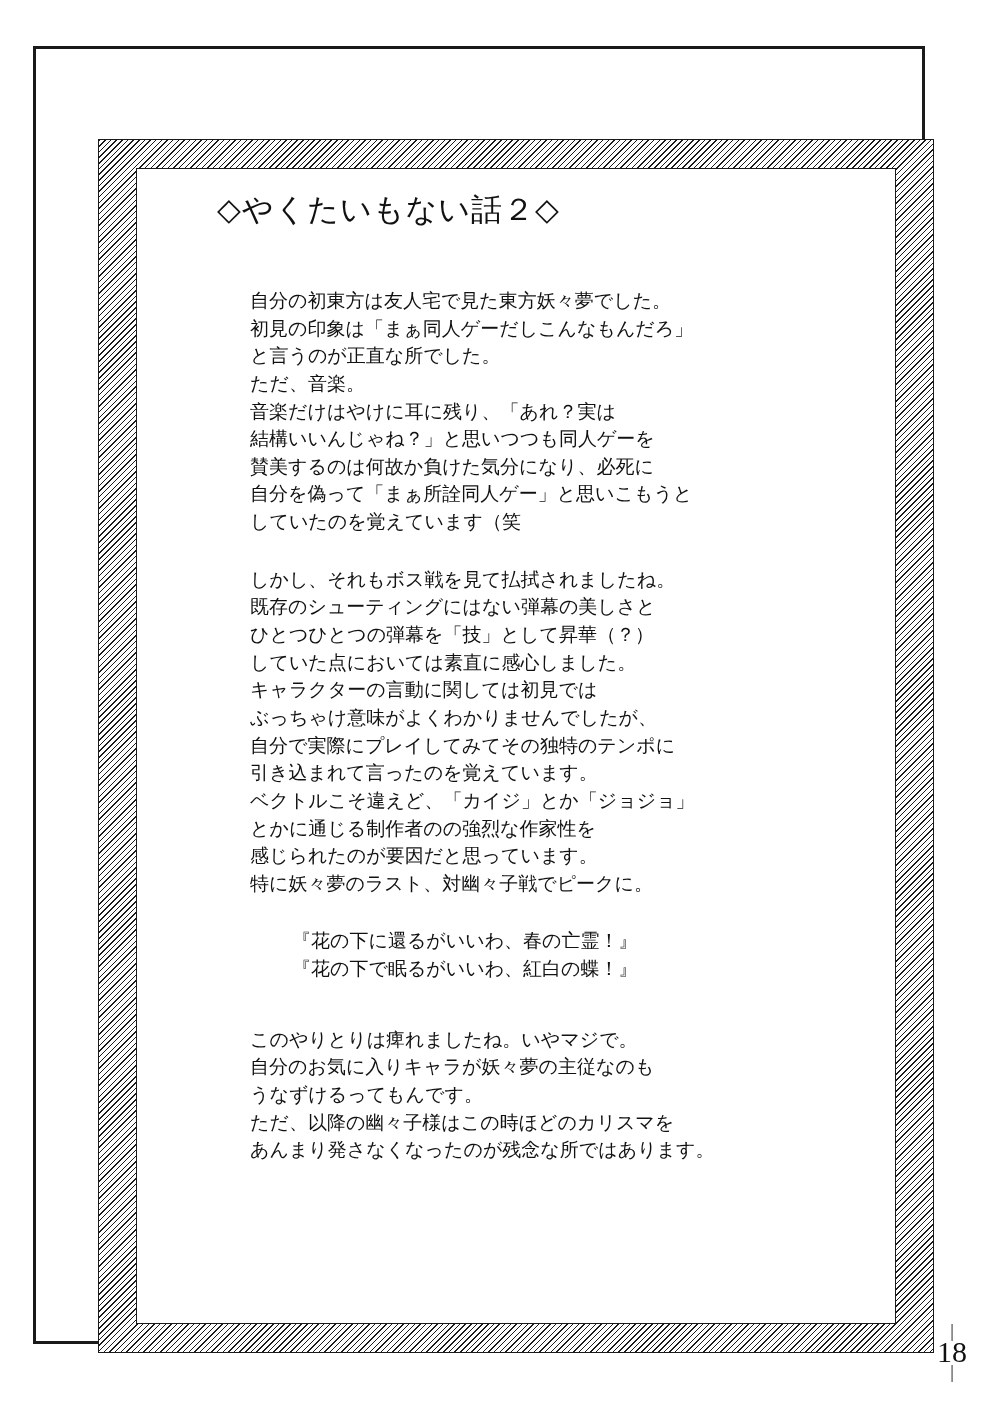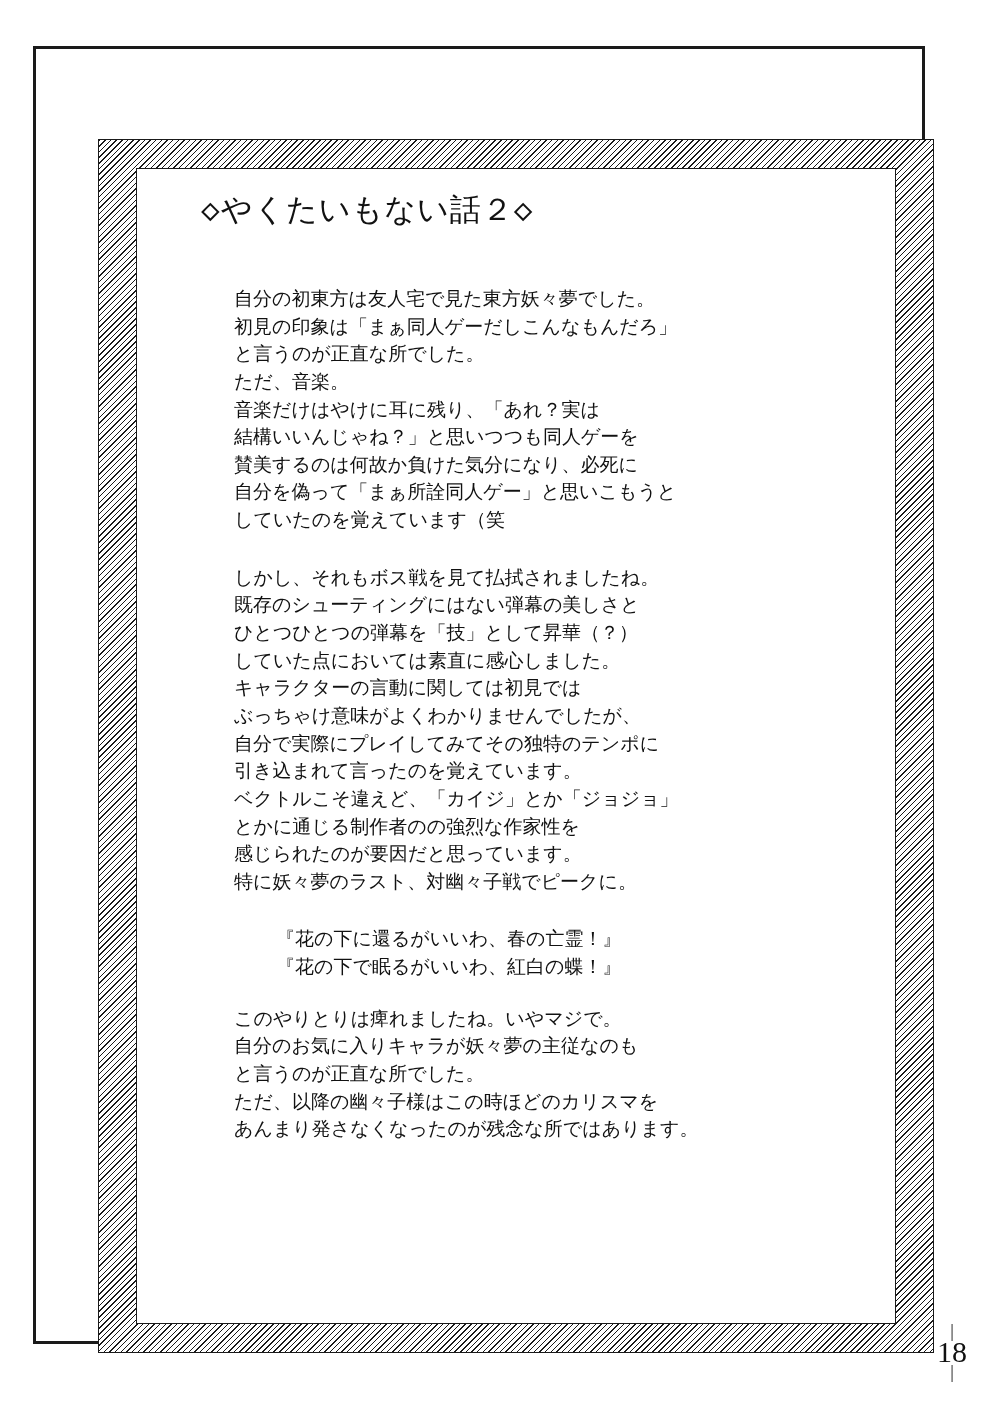--- a/index.html
+++ b/index.html
@@ -50,42 +50,41 @@
     right: 37px;
     bottom: 28px;
     background: #ffffff;
     border: 1px solid #1a1a1a;
     box-sizing: border-box;
   }
 
   
   .content {
     position: absolute;
-    left: 165px;
+    left: 181px;
     top: 140px;
     width: 660px;
-    font-family: Liberation Mono, monospace;
   }
   .doc-title {
     font-size: 31px;
     letter-spacing: 1px;
     margin: 0 0 56px 0;
     font-weight: normal;
     white-space: pre;
   }
   .para {
     margin: 0 0 30px 0;
     padding-left: 33px;
     font-size: 19px;
     line-height: 1.455;
     white-space: pre-wrap;
   }
   .para.quote {
     padding-left: 75px;
-    margin-bottom: 24px;
+    margin-bottom: 43px;
   }
   .para.last {
     margin-bottom: 0;
   }
 
   
   .page-number {
     position: absolute;
     right: 28px;
     bottom: 30px;
@@ -129,21 +128,21 @@
 自分で実際にプレイしてみてその独特のテンポに
 引き込まれて言ったのを覚えています。
 ベクトルこそ違えど、「カイジ」とか「ジョジョ」
 とかに通じる制作者のの強烈な作家性を
 感じられたのが要因だと思っています。
 特に妖々夢のラスト、対幽々子戦でピークに。</p>
     <p class="para quote">『花の下に還るがいいわ、春の亡霊！』
 『花の下で眠るがいいわ、紅白の蝶！』</p>
     <p class="para last">このやりとりは痺れましたね。いやマジで。
 自分のお気に入りキャラが妖々夢の主従なのも
-と言うのが正直な所でした。
+うなずけるってもんです。
 ただ、以降の幽々子様はこの時ほどのカリスマを
 あんまり発さなくなったのが残念な所ではあります。</p>
   </div>
 </div>
 
 <div class="page-number">
   <span class="tick">|</span>
   <span>18</span>
   <span class="tick">|</span>
 </div>

